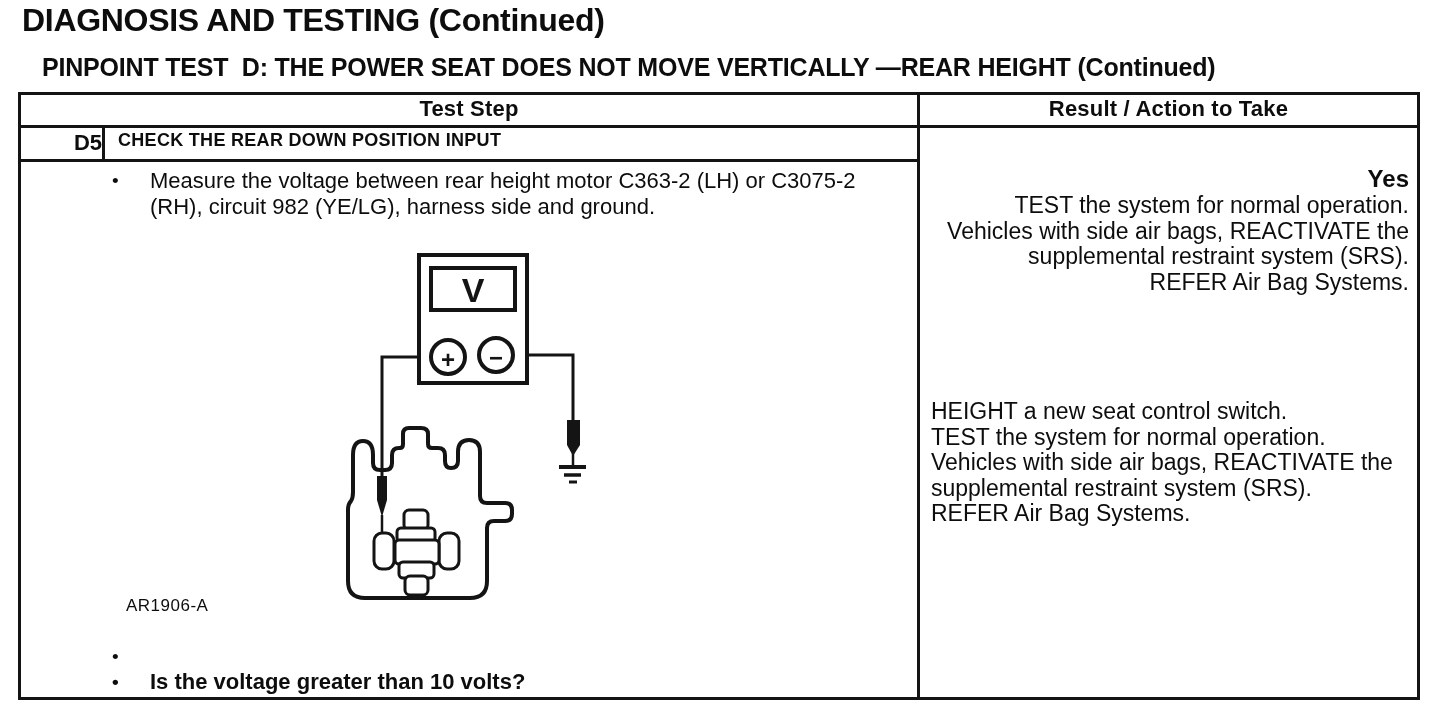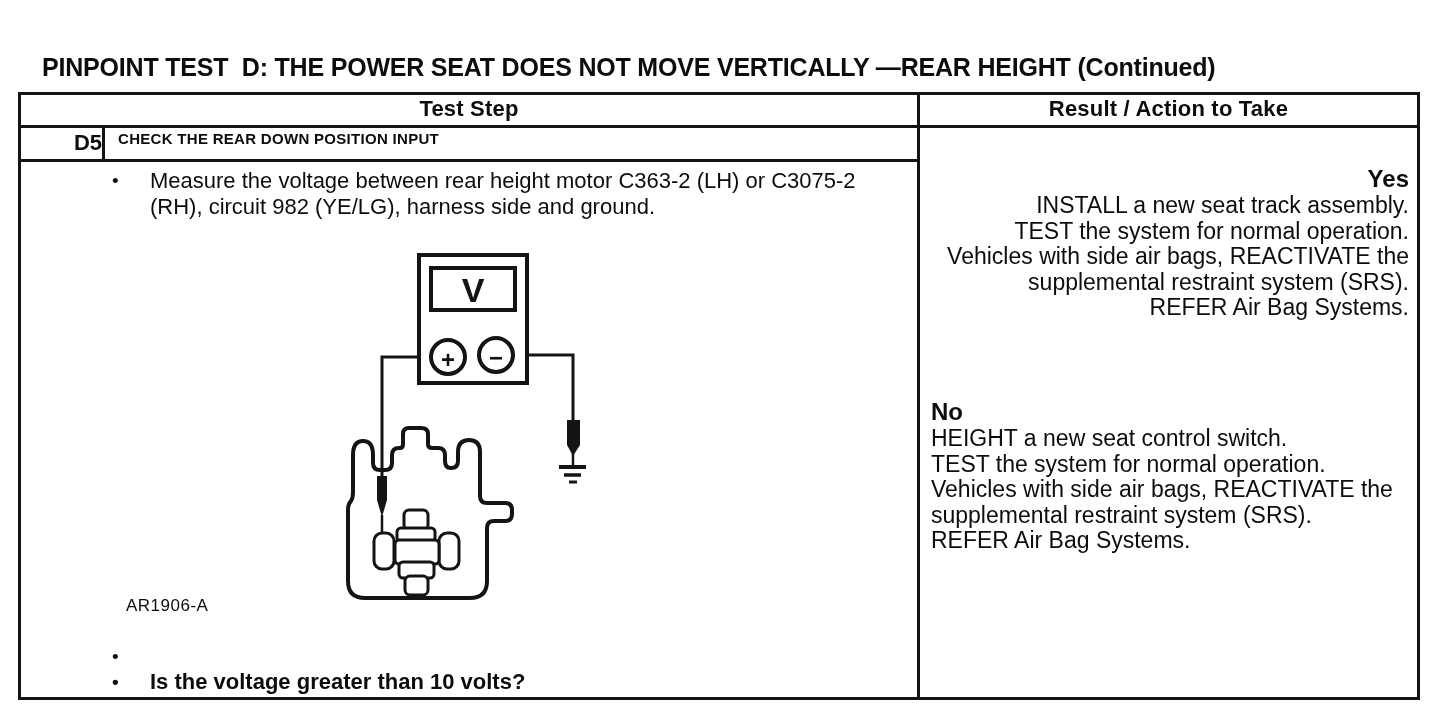--- a/index.html
+++ b/index.html
@@ -34,21 +34,21 @@
   .rule-d5-divider   { left:102px; top:125px; width:3px; height:37px; }
 
   .th {
     font-size:22px; font-weight:bold; text-align:center;
     letter-spacing:0.2px;
   }
   .th-test   { left:21px;  top:96px; width:896px; }
   .th-result { left:920px; top:96px; width:497px; }
 
   .step-id    { left:21px; top:130px; width:81px; text-align:right; font-size:22px; font-weight:bold; }
-  .step-title { left:118px; top:130px; width:790px; font-size:15px; font-weight:bold; letter-spacing:0.3px; }
+  .step-title { left:118px; top:130px; width:790px; font-size:18px; font-weight:bold; letter-spacing:0.3px; }
 
   .bullet-row { display:flex; font-size:22px; line-height:26px; }
   .bullet-row .marker { width:38px; flex:0 0 38px; font-size:19px; line-height:26px; }
   .bullet-1 { left:112px; top:168px; width:775px; }
   .bullet-2 { left:112px; top:644px; width:790px; }
   .bullet-3 { left:112px; top:669px; width:790px; font-weight:bold; }
 
   .figure-label { left:126px; top:596px; font-size:17px; letter-spacing:0.5px; }
 
   .result-block { width:478px; font-size:23px; line-height:25.5px; }
@@ -56,20 +56,21 @@
   .result-yes { left:931px; top:166px;text-align:right; }
   .result-no  { left:931px; top:399px; }
 
   svg text { font-family:"Liberation Sans", sans-serif; }
 </style>
 </head>
 <body>
 
 <div class="page">
 
+  <div class="abs doc-title">DIAGNOSIS AND TESTING (Continued)</div>
   <div class="abs doc-subtitle">PINPOINT TEST  D: THE POWER SEAT DOES NOT MOVE VERTICALLY —REAR HEIGHT (Continued)</div>
 
   <div class="abs tbl-frame"></div>
   <div class="abs rule rule-header-bottom"></div>
   <div class="abs rule rule-col-divider"></div>
   <div class="abs rule rule-d5-bottom"></div>
   <div class="abs rule rule-d5-divider"></div>
 
   <div class="abs th th-result">Result / Action to Take</div>
   <div class="abs th th-test">Test Step</div>
@@ -145,27 +146,25 @@
     <span class="marker">•</span>
   </div>
 
   <div class="abs bullet-row bullet-3">
     <span class="marker">•</span>
     <span>Is the voltage greater than 10 volts?</span>
   </div>
 
   <div class="abs result-block result-yes">
     <div class="result-heading">Yes</div>
-    <div>INSTALL a new seat track assembly.</div>
     <div>TEST the system for normal operation.</div>
     <div>Vehicles with side air bags, REACTIVATE the supplemental restraint system (SRS).</div>
     <div>REFER Air Bag Systems.</div>
   </div>
 
   <div class="abs result-block result-no">
-    <div class="result-heading">No</div>
     <div>HEIGHT a new seat control switch.</div>
     <div>TEST the system for normal operation.</div>
     <div>Vehicles with side air bags, REACTIVATE the supplemental restraint system (SRS).</div>
     <div>REFER Air Bag Systems.</div>
   </div>
 
 </div>
 
 </body></html>

